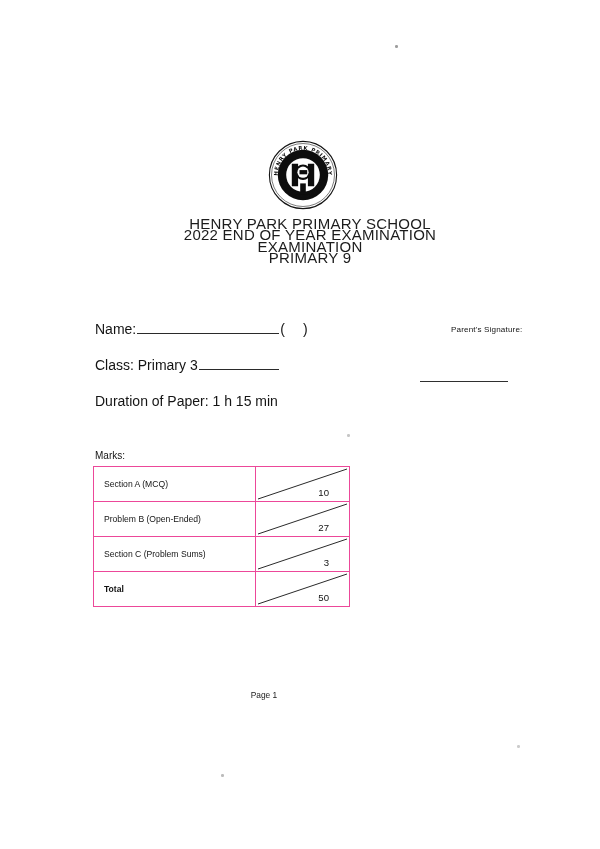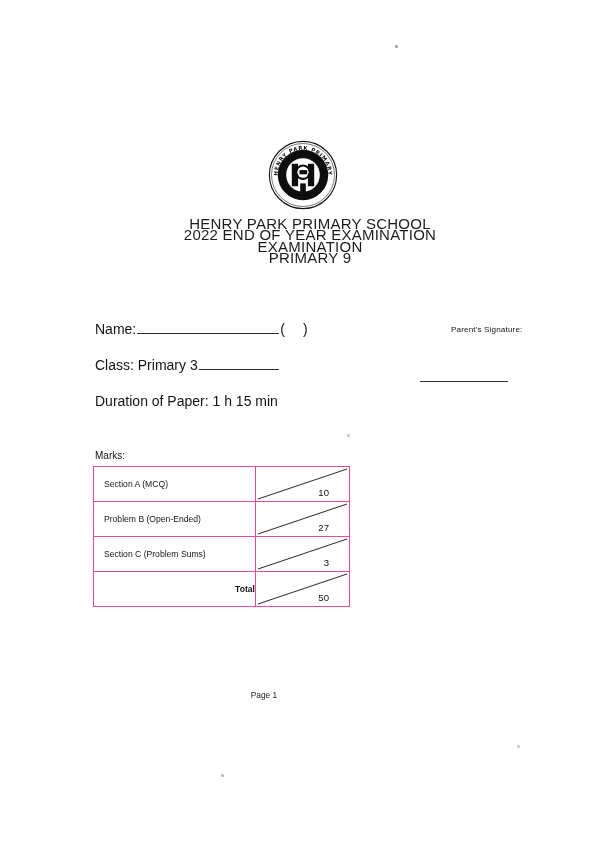--- a/index.html
+++ b/index.html
@@ -112,21 +112,20 @@
   }
   #marks-table td.label-cell {
     width: 151px;
     padding-left: 10px;
     font-size: 8.6px;
     color: #141414;
     white-space: nowrap;
   }
   #marks-table td.label-cell.total {
     font-weight: bold;
-    text-align: right;
   }
   #marks-table td.score-cell {
     width: 93px;
     position: relative;
   }
   .score-slash {
     position: absolute;
     left: 0; top: 0;
     width: 100%; height: 100%;
     display: block;

